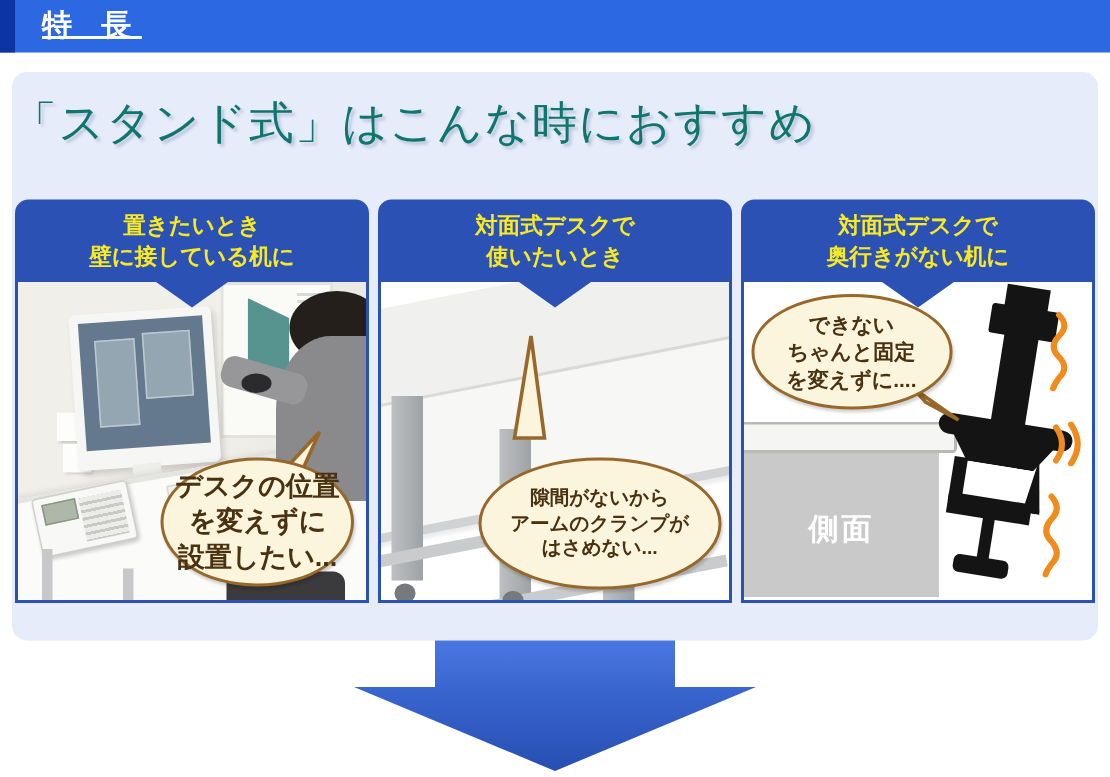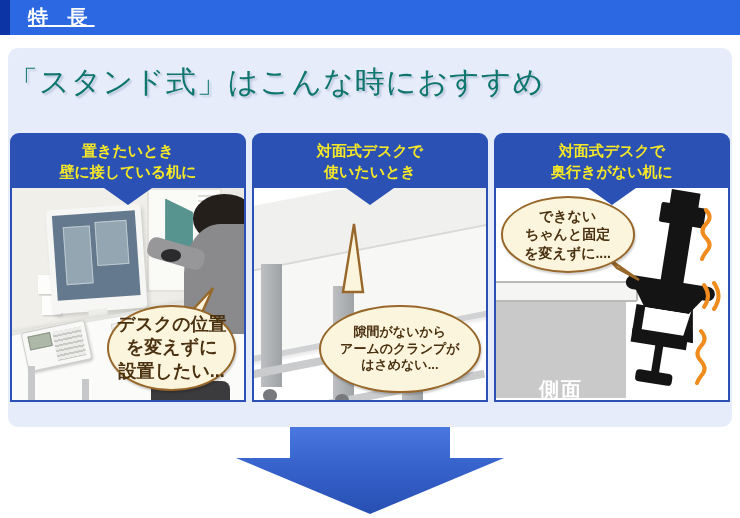--- a/index.html
+++ b/index.html
@@ -72,21 +72,21 @@
   .s2-near{left:-15%;top:26%;width:150%;height:39%;background:#F7F7F5;transform:rotate(-11deg);
     border-bottom:6px solid #D0D2D4;border-top:2px solid #D9D9D7;box-shadow:0 3px 3px rgba(0,0,0,.08);}
   .s2-leg{background:linear-gradient(90deg,#BDBFC2,#9FA2A5);}
   .s2-beam{background:#C9CBCD;transform:rotate(-11deg);}
   .s2-caster{background:#77797C;border-radius:50%;}
   
   .s3-top{left:0;top:44%;width:61%;height:10%;background:#F5F5F3;border:2px solid #B9B9B7;
     border-left:none;border-radius:0 3px 3px 0;box-sizing:border-box;}
   .s3-side{left:0;top:54%;width:56%;height:45%;background:#C9C9C9;}
   .s3-side-label{position:absolute;left:0;top:38%;width:100%;text-align:center;
-    color:#ffffff;font-size:20px;font-weight:bold;letter-spacing:2px;margin-top:37px;}
+    color:#ffffff;font-size:20px;font-weight:bold;letter-spacing:2px;}
   .clamp{right:4%;top:1%;width:42%;height:95%;transform:rotate(9deg);}
   .cl{position:absolute;background:#141414;}
   .sq{position:absolute;z-index:3;}
   
   .arrow{position:absolute;left:50%;top:427px;transform:translateX(-50%);width:268px;}
   .arrow-stem{width:160px;height:32px;margin:0 auto;background:linear-gradient(#4A77E0,#3A66D0);}
   .arrow-head{width:268px;height:56px;margin-top:-1px;background:linear-gradient(#3A66D0,#274FB2);
     clip-path:polygon(0 0,100% 0,50% 100%);}
 </style>
 </head>

